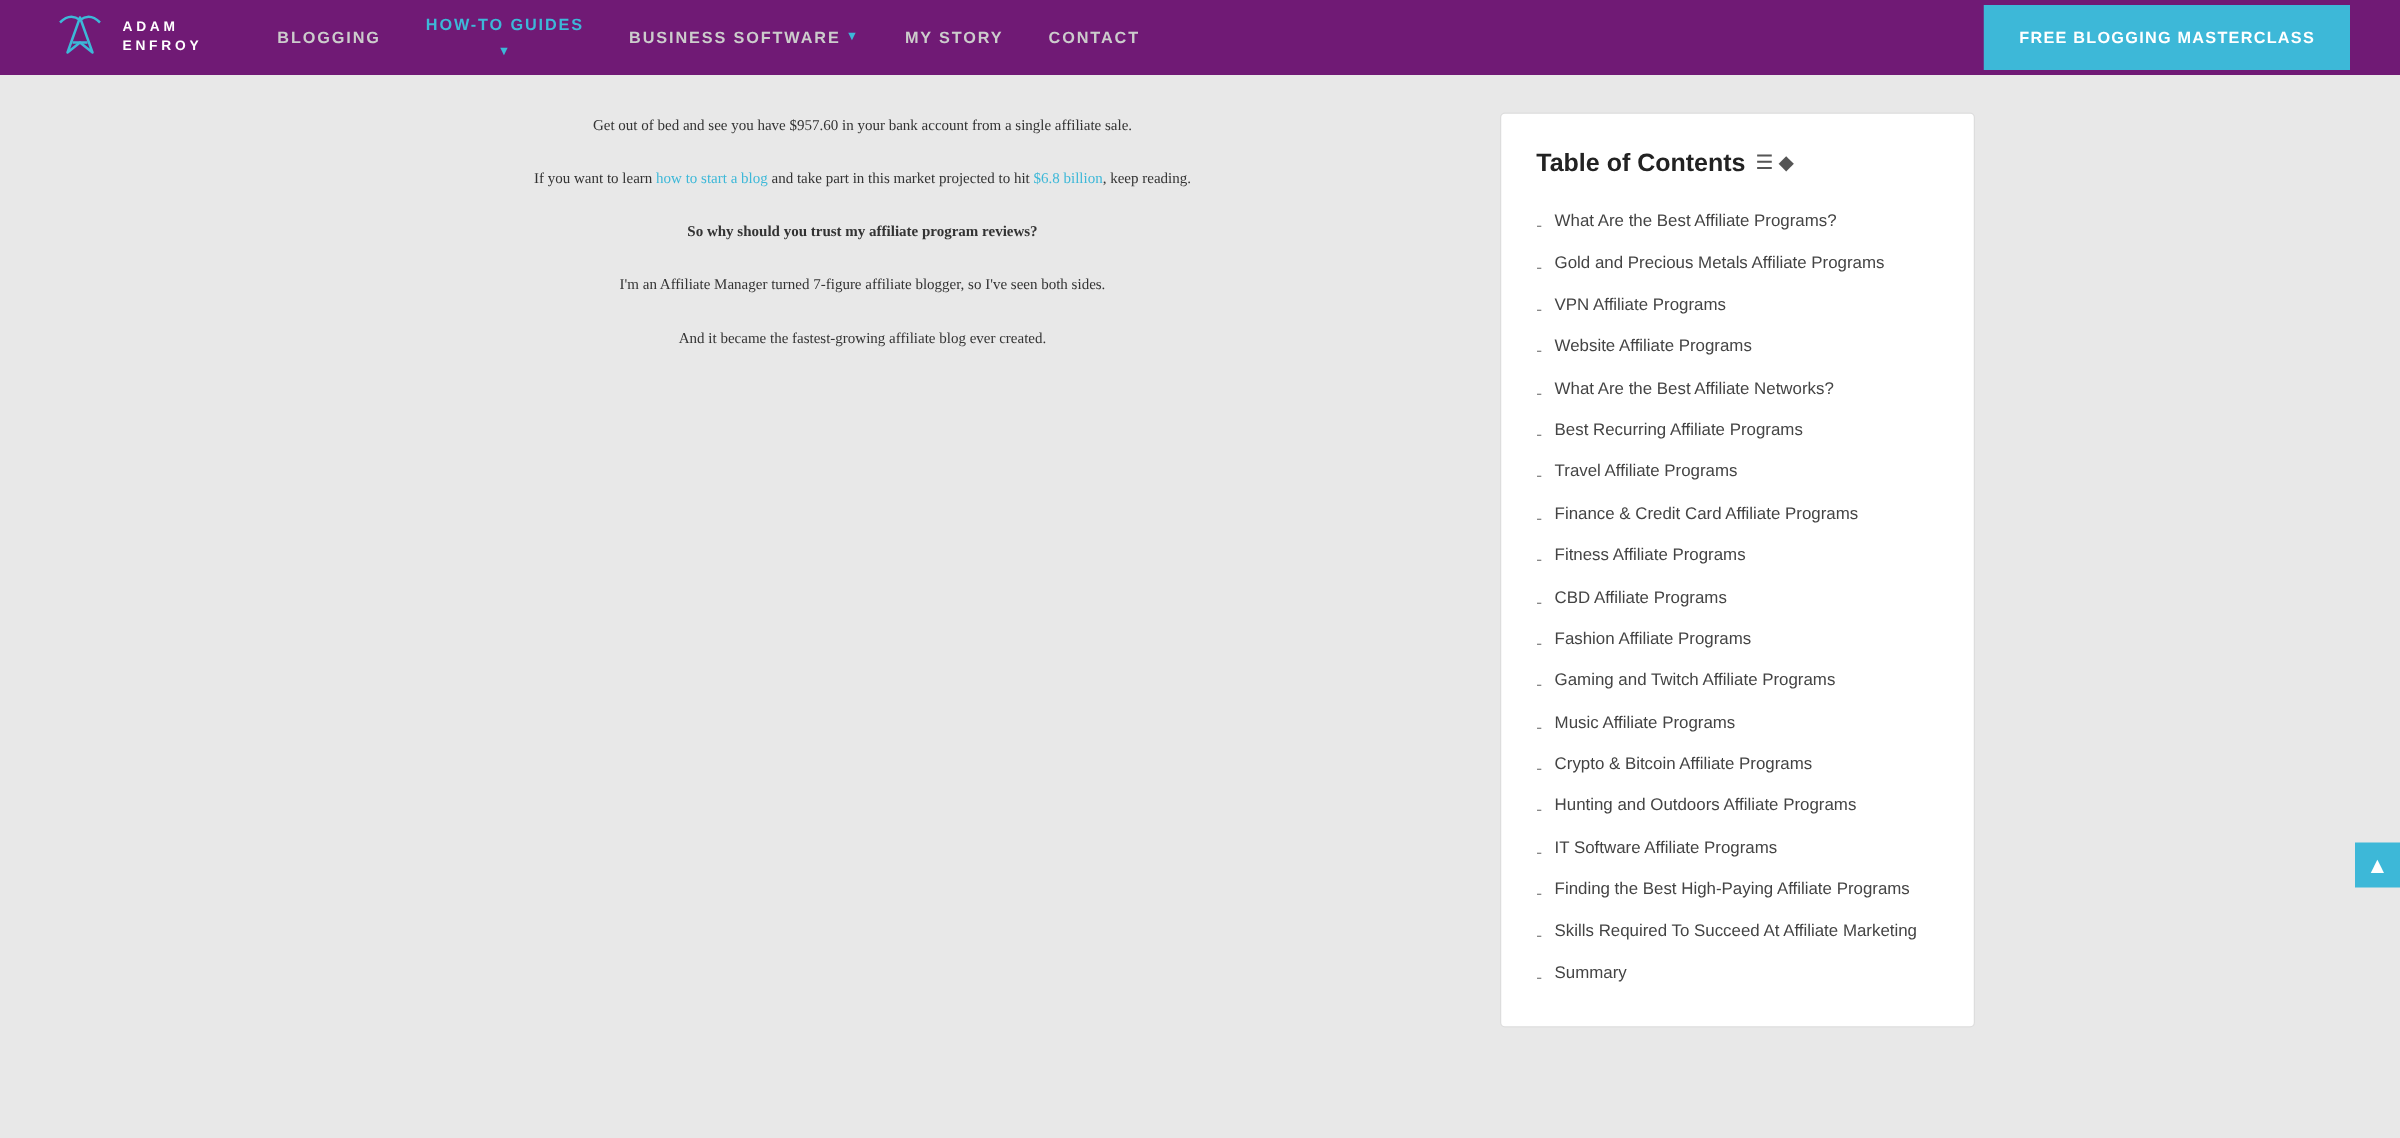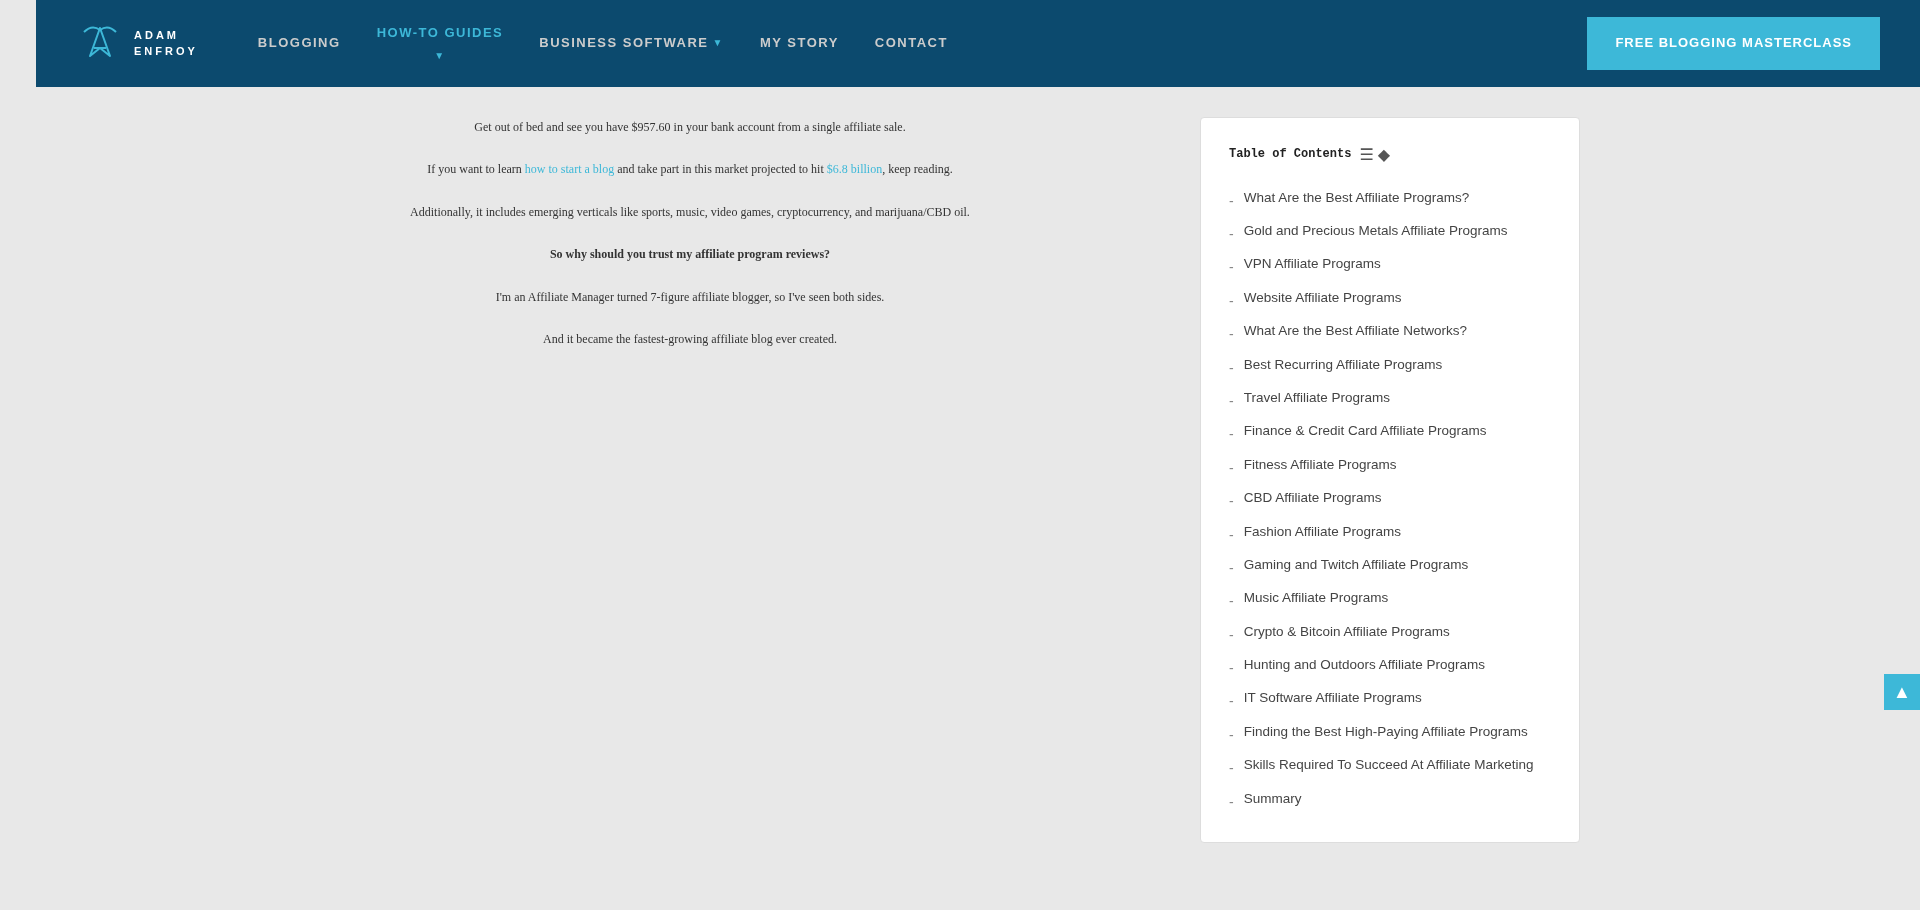--- a/index.html
+++ b/index.html
@@ -1,27 +1,26 @@
 <!DOCTYPE html>
 <html><head>
   <meta charset="utf-8">
   <style>
     * { margin: 0; padding: 0; box-sizing: border-box; }
     body { font-family: Georgia, 'Times New Roman', serif; background: #e8e8e8; color: #333; font-size: 18px; line-height: 1.6; }
 
     
     .navbar {
-      background: #0c4a6e;
+      background: #701a75;
       display: flex;
       align-items: center;
       padding: 0 40px;
-      height: 87px;
+      height: 60px;
       position: relative;
       z-index: 100;
-      margin-left: 36px;
     }
     .navbar-logo {
       display: flex;
       align-items: center;
       gap: 10px;
       margin-right: 60px;
     }
     .logo-icon {
       width: 48px;
       height: 48px;
@@ -118,22 +117,22 @@
       position: sticky;
       top: 20px;
     }
     .toc-header {
       display: flex;
       align-items: center;
       gap: 8px;
       margin-bottom: 16px;
     }
     .toc-title {
-      font-family: Liberation Mono, monospace;
-      font-size: 12px;
+      font-family: Liberation Sans, sans-serif;
+      font-size: 20px;
       font-weight: 700;
       color: #222;
     }
     .toc-icons {
       color: #555;
       font-size: 16px;
       display: flex;
       gap: 4px;
     }
     .toc-list {
@@ -214,21 +213,20 @@
 <div class="page-content">
 
   <article class="article-main">
     <p>Get out of bed and see you have $957.60 in your bank account from a single affiliate sale.</p>
 
     <p>
       <span>If you want to learn </span><a href="#">how to start a blog</a><span> and take part in this market projected to hit </span><a href="#">$6.8 billion</a><span>, keep reading.</span>
     </p>
 
 
-    <p>Additionally, it includes emerging verticals like sports, music, video games, cryptocurrency, and marijuana/CBD oil.</p>
 
     <p><strong>So why should you trust my affiliate program reviews?</strong></p>
 
     <p>I'm an Affiliate Manager turned 7-figure affiliate blogger, so I've seen both sides.</p>
 
 
     <p>And it became the fastest-growing affiliate blog ever created.</p>
   </article>
 
   <aside class="sidebar">

